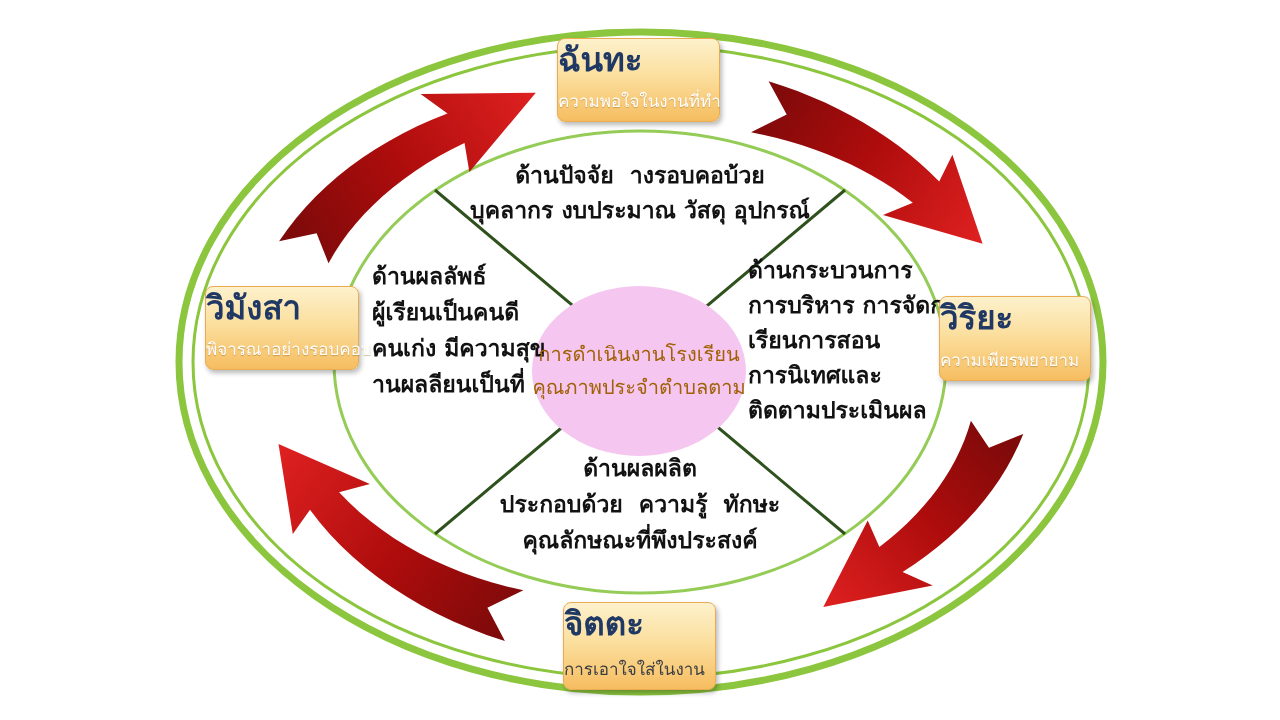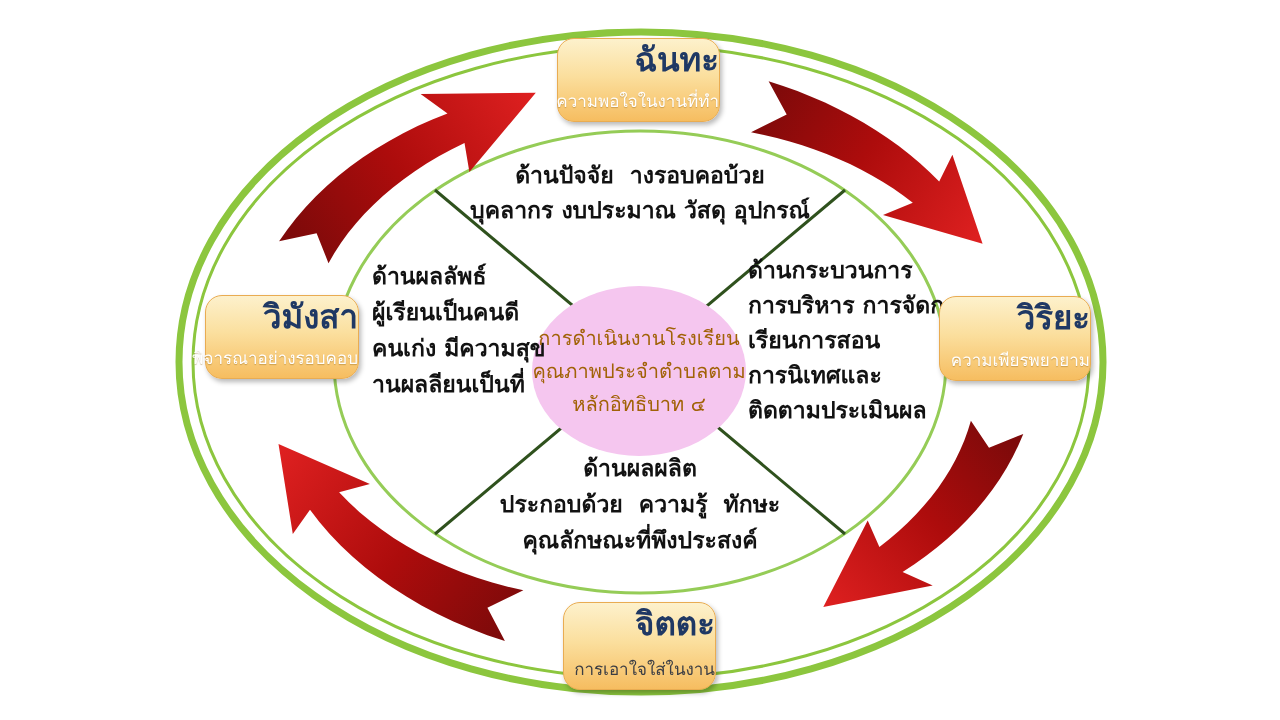--- a/index.html
+++ b/index.html
@@ -5,25 +5,25 @@
   html,body{margin:0;padding:0;}
   body{
     width:1280px;height:720px;background:#FFFFFF;overflow:hidden;position:relative;
     font-family:"DejaVu Sans","Liberation Sans",sans-serif;
   }
   .stage{position:absolute;left:0;top:0;width:1280px;height:720px;}
   svg.canvas{position:absolute;left:0;top:0;}
 
   
   .node{
-    position:absolute;border-radius:17px;
+    position:absolute;border-radius:8px;
     background:linear-gradient(180deg,#FDF1CC 0%,#FBDf9E 45%,#F6BD60 100%);
     border:1px solid #E9AC52;
     box-shadow:2px 3px 5px rgba(0,0,0,.28);
-    display:flex;flex-direction:column;align-items:flex-end;justify-content:space-between;
+    display:flex;flex-direction:column;align-items:flex-start;justify-content:space-between;
   }
   .node-title{
     font-weight:700;color:#1F3864;font-size:33px;line-height:1.2;
     white-space:nowrap;margin-top:1px;
   }
   .node-sub{
     font-size:17px;color:#FFFFFF;white-space:nowrap;margin-bottom:7px;
     text-shadow:0 1px 1px rgba(120,80,10,.35);
   }
   .node-sub.dark{color:#3C3E44;text-shadow:none;}
@@ -105,36 +105,35 @@
 
   <div class="quad centered" style="left:440px;top:450px;width:400px;line-height:36px;">
     <div class="ln">ด้านผลผลิต</div>
     <div class="ln">ประกอบด้วย  ความรู้  ทักษะ</div>
     <div class="ln">คุณลักษณะที่พึงประสงค์</div>
   </div>
 
   <div class="center-text">
     <div class="ln">การดำเนินงานโรงเรียน</div>
     <div class="ln">คุณภาพประจำตำบลตาม</div>
-    <div class="ln">หลักอิทธิบาท ๔</div>
   </div>
 
   <div class="node" style="left:557px;top:38px;width:161px;height:82px;">
     <div class="node-title">ฉันทะ</div>
     <div class="node-sub">ความพอใจในงานที่ทำ</div>
   </div>
 
   <div class="node" style="left:939px;top:296px;width:150px;height:83px;">
     <div class="node-title">วิริยะ</div>
     <div class="node-sub">ความเพียรพยายาม</div>
   </div>
 
   <div class="node" style="left:563px;top:602px;width:151px;height:86px;">
     <div class="node-title">จิตตะ</div>
     <div class="node-sub dark">การเอาใจใส่ในงาน</div>
   </div>
 
-  <div class="node" style="left:205px;top:295px;width:152px;height:82px;">
+  <div class="node" style="left:205px;top:286px;width:152px;height:82px;">
     <div class="node-title">วิมังสา</div>
     <div class="node-sub">พิจารณาอย่างรอบคอบ</div>
   </div>
 
 </div>
 
 </body></html>

